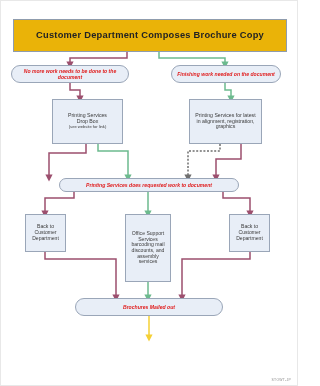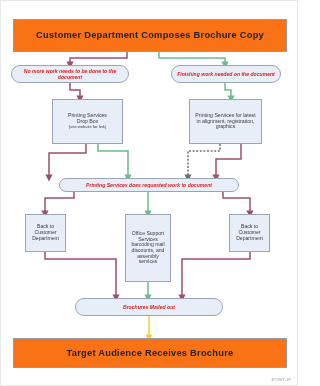--- a/index.html
+++ b/index.html
@@ -10,21 +10,21 @@
   }
   #canvas{position:absolute;left:0;top:0;width:298px;height:386px;}
   svg#wires{position:absolute;left:0;top:0;width:298px;height:386px;}
 
   .node{position:absolute;box-sizing:border-box;
         background:#e8eef7;border:1px solid #9aa6b8;
         display:flex;align-items:center;justify-content:center;
         text-align:center;color:#3b3b3b;}
   .node span{display:block;line-height:1.12;}
 
-  .banner{border-color:#8f9cad;background:#f97316;}
+  .banner{border-color:#8f9cad;background:#eab308;}
   .banner span{font-size:9.3px;font-weight:bold;letter-spacing:.25px;color:#232323;}
 
   .pill{border-radius:60px;background:#e8eef7;border:1px solid #9aa6b8;}
   .pill span{font-size:5.1px;font-weight:bold;font-style:italic;color:#e01b1b;line-height:1.2;}
 
   .proc span{font-size:5.2px;color:#3a3a3a;}
   .proc .sub{font-size:4.1px;}
   .small span{font-size:5.1px;color:#3a3a3a;}
 
   .credit{position:absolute;right:8px;bottom:5px;font-size:3.4px;
@@ -119,19 +119,16 @@
   </div>
 
   <div class="node small" style="left:228px;top:213px;width:41px;height:38px;padding:0 2px;">
     <span>Back to Customer Department</span>
   </div>
 
   <div class="node pill" style="left:74px;top:297px;width:148px;height:18px;padding:0 6px;">
     <span>Brochures Mailed out</span>
   </div>
 
-  <div class="node banner" style="left:12px;top:337px;width:274px;height:30px;">
-    <span>Target Audience Receives Brochure</span>
-  </div>
 
   <div class="credit">STOWT-JP</div>
 
 </div>
 
 </body></html>

